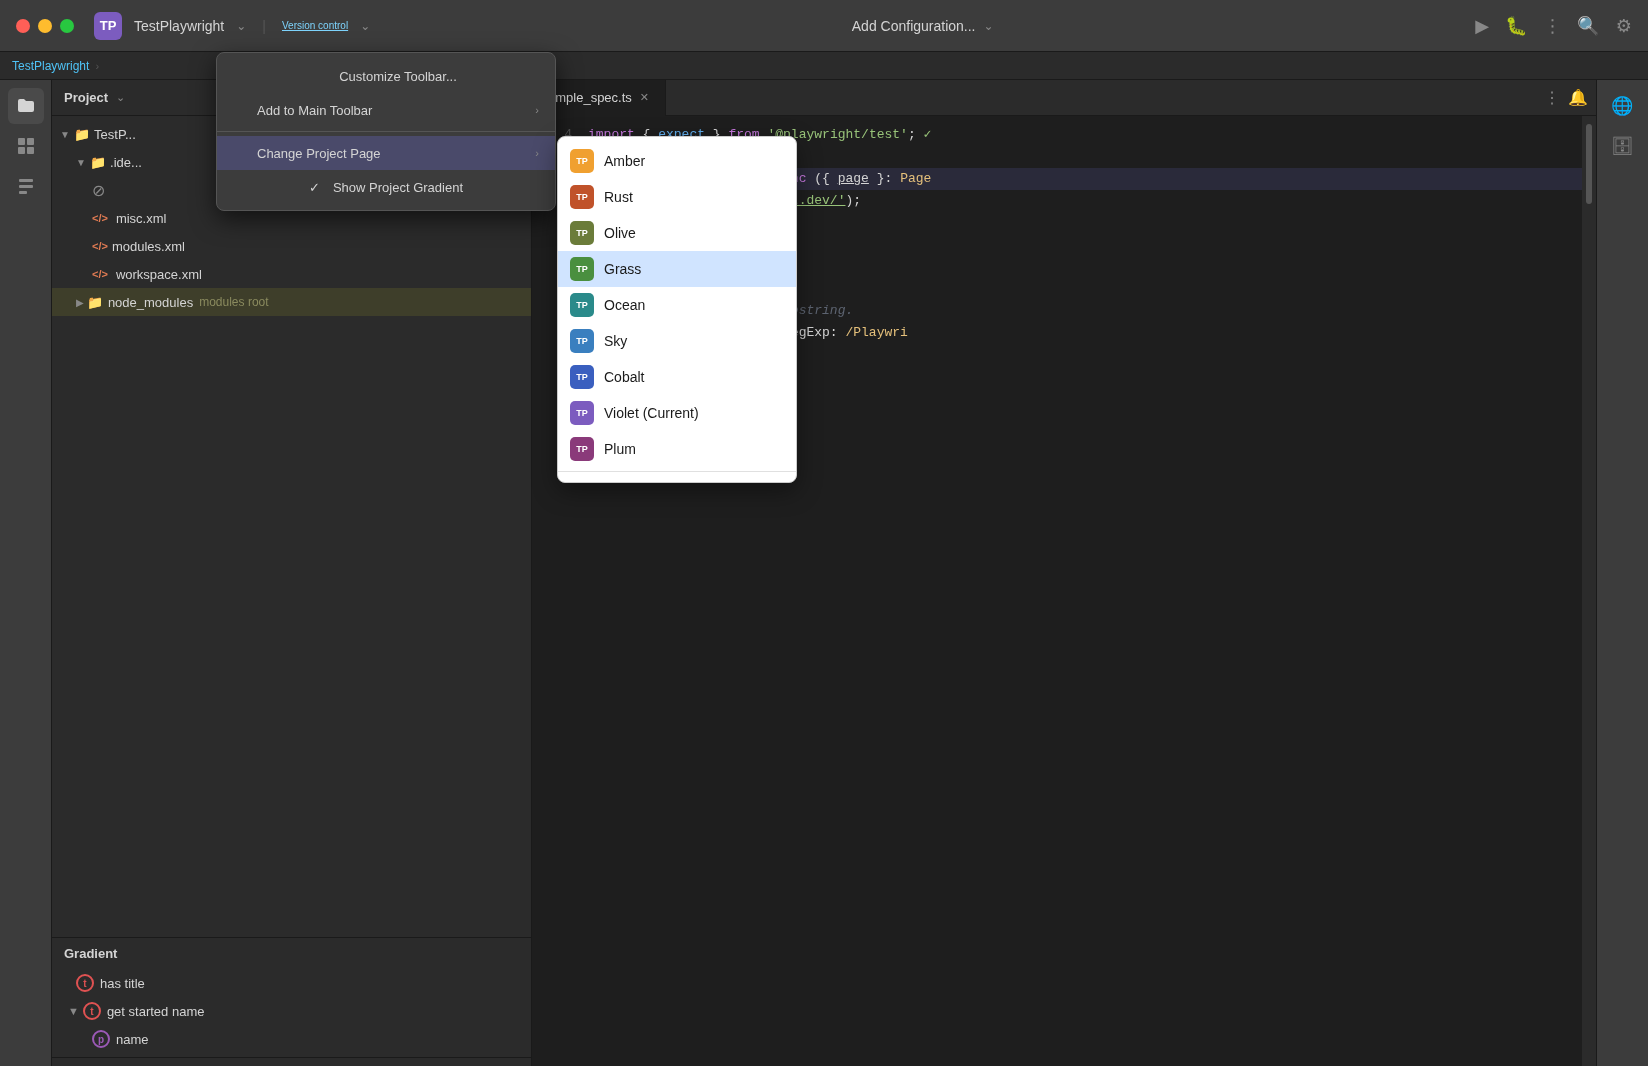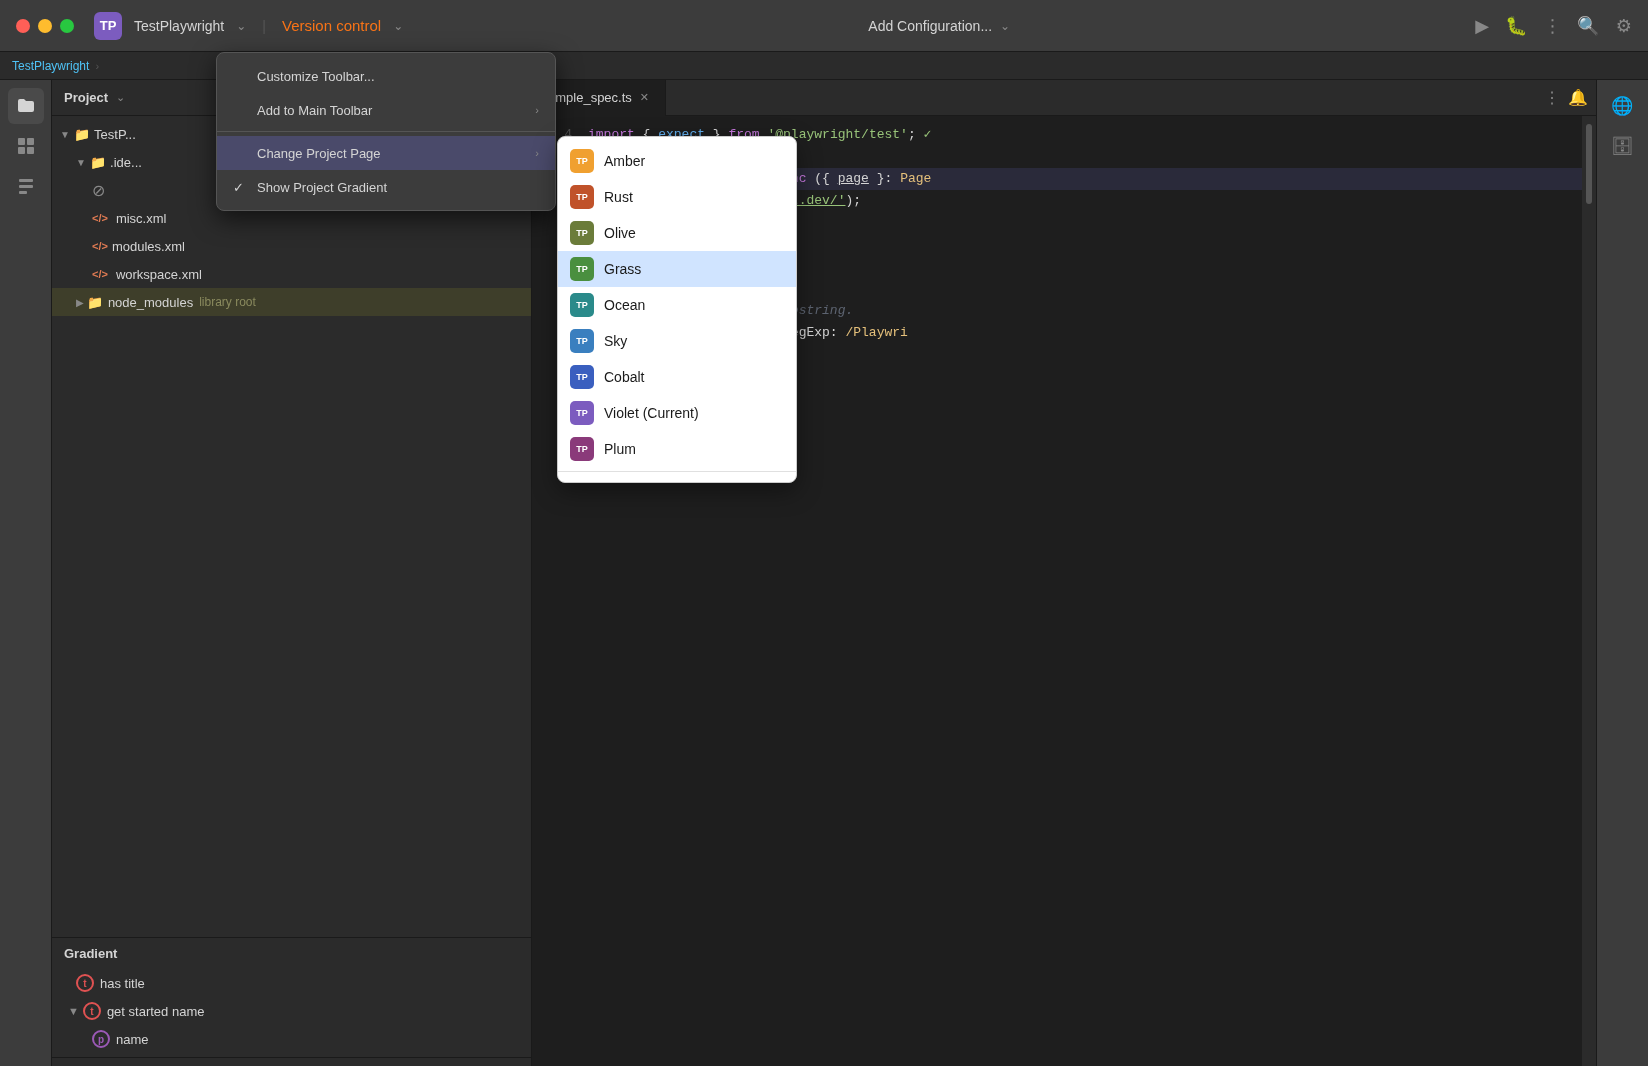--- a/index.html
+++ b/index.html
@@ -57,22 +57,23 @@
     .titlebar-chevron {
       color: #888;
       font-size: 12px;
     }
     .titlebar-sep {
       color: #555;
       font-size: 14px;
       margin: 0 4px;
     }
     .titlebar-vc {
-      color: #f97316;
-      font-size: 15px;
+      color: #7dd3fc;
+      font-size: 10px;
+      text-decoration: underline;
     }
     .titlebar-center {
       flex: 1;
       display: flex;
       align-items: center;
       justify-content: center;
       gap: 8px;
     }
     .titlebar-add-config {
       color: #d4d4d4;
@@ -352,20 +353,21 @@
     }
     .menu-item {
       height: 34px;
       display: flex;
       align-items: center;
       padding: 0 16px;
       color: #d4d4d4;
       font-size: 13px;
       cursor: pointer;
       gap: 8px;
+      justify-content: center;
     }
     .menu-item.active-item { background: #4a4a6a; }
     .menu-item .checkmark { width: 16px; color: #d4d4d4; font-size: 13px; }
     .menu-item .chevron-right { margin-left: auto; color: #888; font-size: 11px; }
     .menu-divider { height: 1px; background: #555; margin: 4px 0; }
 
     
     .color-submenu {
       position: absolute;
       top: 136px;
@@ -533,21 +535,21 @@
         <span class="indent" style="width:32px"></span>
         <span class="icon tree-xml-icon" style="font-size:11px;font-weight:700;">&lt;/&gt;</span>
         <span style="margin-left:4px;">workspace.xml</span>
       </div>
 
       <div class="tree-item" style="background:#3e3e2a;">
         <span class="indent" style="width:16px"></span>
         <span class="chevron">▶</span>
         <span class="icon tree-folder-icon">📁</span>
         <span>node_modules</span>
-        <span class="library-label">library root</span>
+        <span class="library-label">modules root</span>
       </div>
     </div>
 
     <div class="structure-section">
       <div class="structure-title">Gradient</div>
 
       <div class="struct-item">
         <span style="display:inline-block;width:8px"></span>
         <span class="struct-badge t-badge">t</span>
         <span>has title</span>

